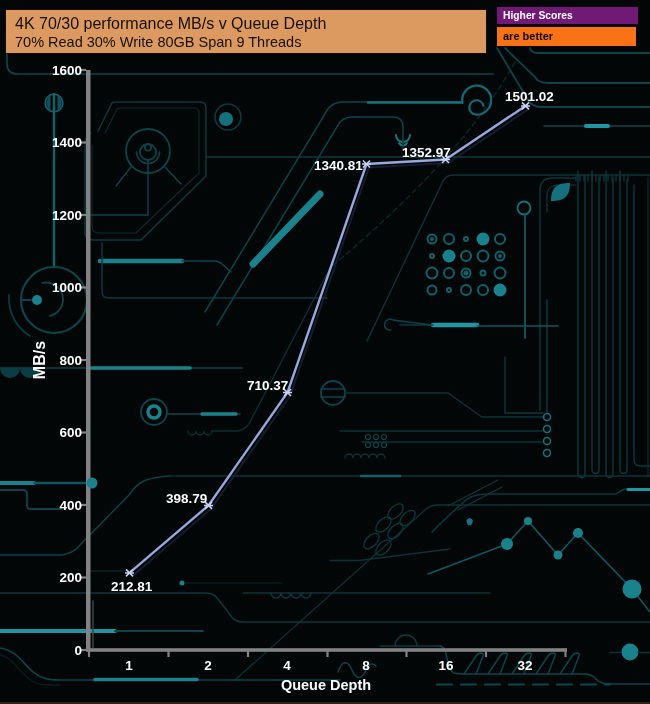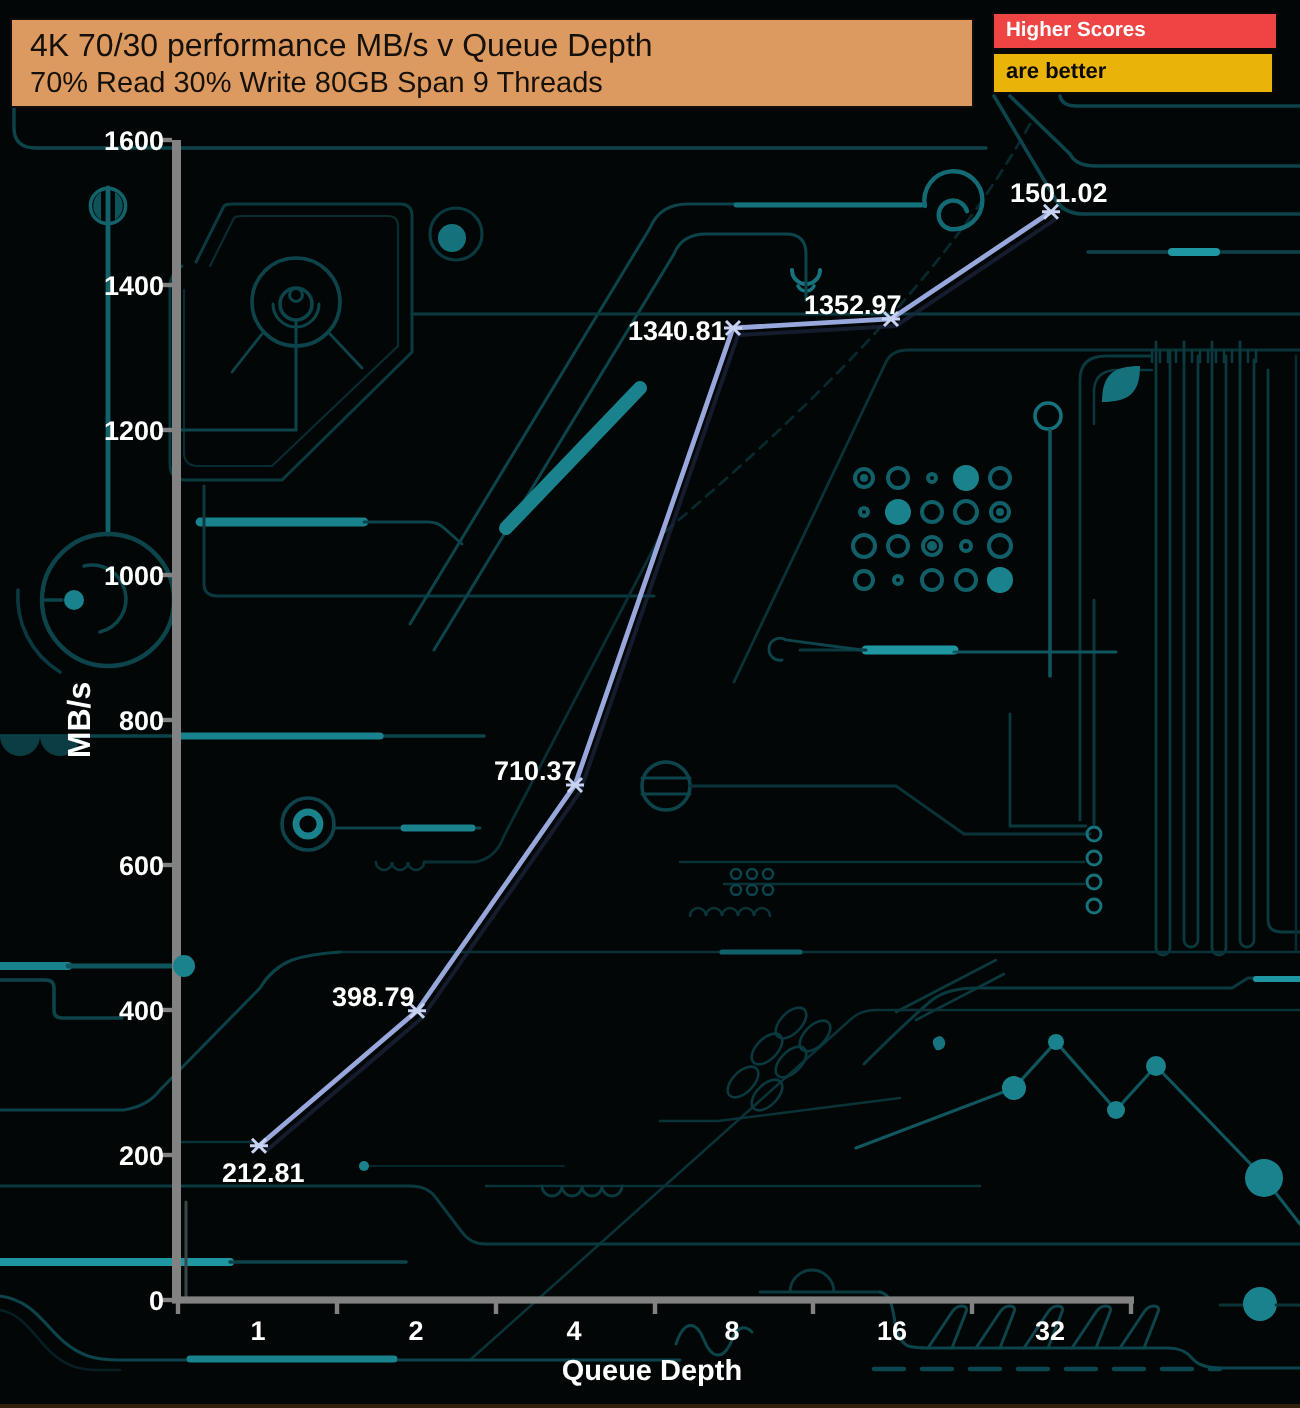--- a/index.html
+++ b/index.html
@@ -2,22 +2,22 @@
 <html><head>
 <meta charset="utf-8">
 <style>
   html,body{margin:0;padding:0;background:#000;width:650px;height:704px;overflow:hidden;}
   *{box-sizing:border-box;}
   body{font-family:"Liberation Sans",sans-serif;position:relative;}
   #bg{position:absolute;left:0;top:0;}
   .hdr{position:absolute;left:5px;top:9px;width:482px;height:45px;background:#dd9a60;border:1px solid #120d08;text-align:left;color:#16100a;}
   .hdr .t1{font-size:16px;margin-top:4px;line-height:19px;padding-left:9px;}
   .hdr .t2{font-size:14.5px;line-height:18px;padding-left:9px;}
-  .hs{position:absolute;left:496px;top:6px;width:143px;height:19px;background:#ef4444;border:1px solid #0c0a08;color:#fff;font-size:10.3px;font-weight:bold;line-height:17px;padding-left:6px;}
-  .ab{position:absolute;left:496px;top:26px;width:141px;height:21px;background:#eab308;border:1px solid #0c0a08;color:#0a0a0a;font-size:11px;font-weight:bold;line-height:19px;padding-left:6px;}
+  .hs{position:absolute;left:496px;top:6px;width:143px;height:19px;background:#701a75;border:1px solid #0c0a08;color:#fff;font-size:10.3px;font-weight:bold;line-height:17px;padding-left:6px;}
+  .ab{position:absolute;left:496px;top:26px;width:141px;height:21px;background:#f97316;border:1px solid #0c0a08;color:#0a0a0a;font-size:11px;font-weight:bold;line-height:19px;padding-left:6px;}
 </style>
 </head>
 <body>
 <svg id="bg" width="650" height="704" viewBox="0 0 650 704">
   <rect x="0" y="0" width="650" height="704" fill="#030606"></rect>
   <g id="circuit" fill="none" stroke-linecap="round">
 
     <path d="M7,48 V64 Q7,74 18,74 H493" stroke="#0d444c" stroke-width="1.7"></path>
 
     <path d="M50.5,96 A8.2,8.2 0 0 0 50.5,110 Z" fill="#0e525a" stroke="none"></path>

